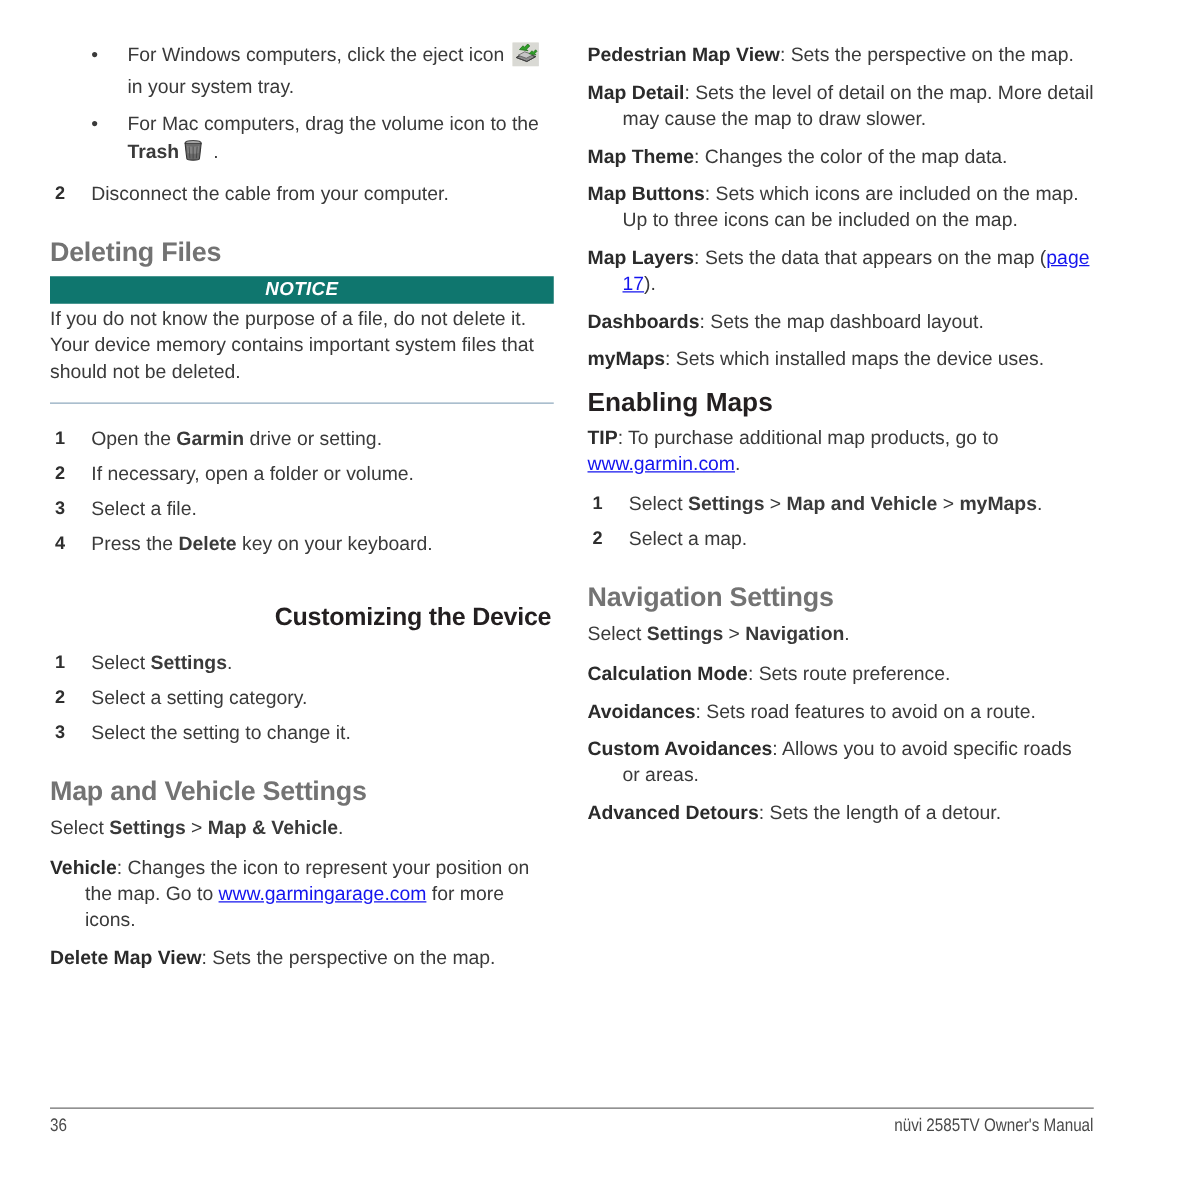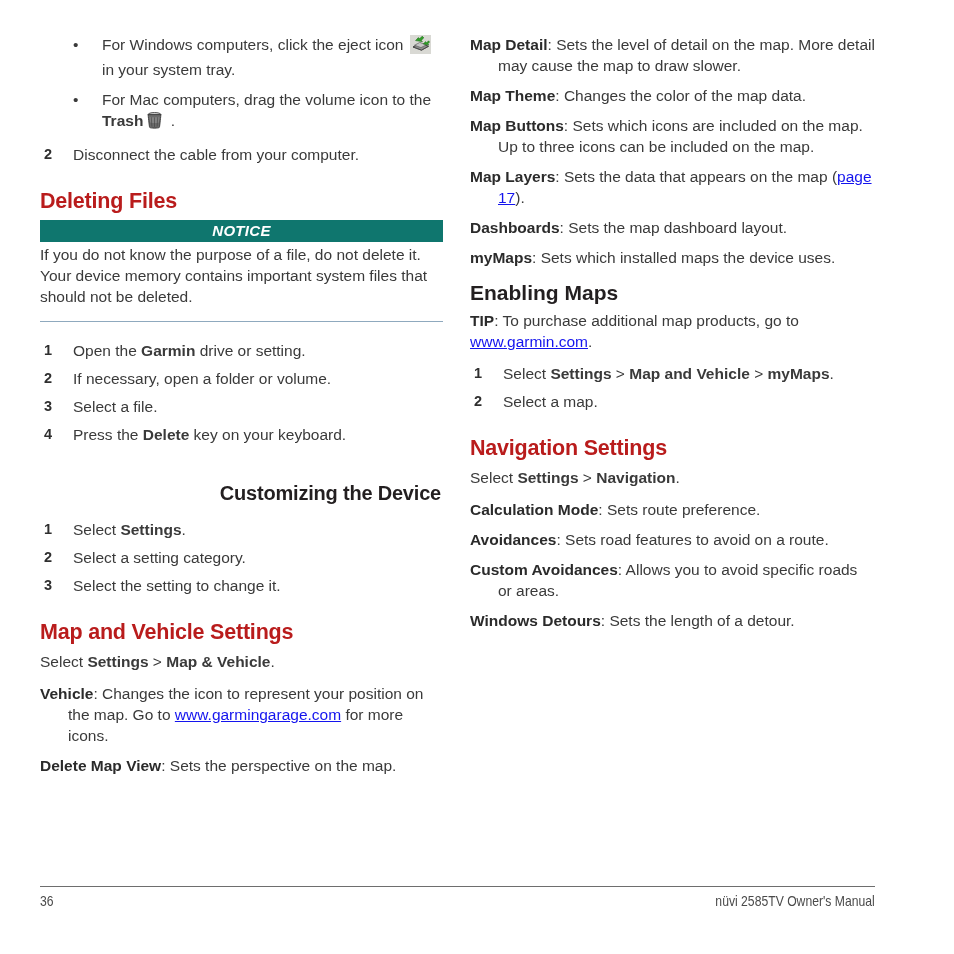--- a/index.html
+++ b/index.html
@@ -114,21 +114,21 @@
     font-weight: bold;
     color: #231f20;
     text-align: right;
     margin: 0 0 14px 0;
     padding-right: 4px;
     letter-spacing: -0.2px;
   }
   .h-section {
     font-size: 21.5px;
     font-weight: bold;
-    color: #b91c1c;
+    color: #737373;
     margin: 0 0 6px 0;
     letter-spacing: -0.2px;
   }
   .h-sub {
     font-size: 21px;
     font-weight: bold;
     color: #231f20;
     margin: 0 0 5px 0;
   }
 
@@ -313,20 +313,23 @@
 
       <p class="defitem">
         <b class="term">Delete Map View</b><span>: Sets the perspective on the map.</span>
       </p>
 
     </div>
 
     <div class="col col-right">
 
       <p class="defitem">
+        <b class="term">Pedestrian Map View</b><span>: Sets the perspective on the map.</span>
+      </p>
+      <p class="defitem">
         <b class="term">Map Detail</b><span>: Sets the level of detail on the map. More detail may cause the map to draw slower.</span>
       </p>
       <p class="defitem">
         <b class="term">Map Theme</b><span>: Changes the color of the map data.</span>
       </p>
       <p class="defitem">
         <b class="term">Map Buttons</b><span>: Sets which icons are included on the map. Up to three icons can be included on the map.</span>
       </p>
 
       <p class="defitem">
@@ -370,21 +373,21 @@
       <p class="defitem">
         <b class="term">Calculation Mode</b><span>: Sets route preference.</span>
       </p>
       <p class="defitem">
         <b class="term">Avoidances</b><span>: Sets road features to avoid on a route.</span>
       </p>
       <p class="defitem">
         <b class="term">Custom Avoidances</b><span>: Allows you to avoid specific roads or areas.</span>
       </p>
       <p class="defitem">
-        <b class="term">Windows Detours</b><span>: Sets the length of a detour.</span>
+        <b class="term">Advanced Detours</b><span>: Sets the length of a detour.</span>
       </p>
 
     </div>
   </div>
 
   <div class="footer">
     <div class="footer-text footer-page">36</div>
     <div class="footer-text footer-title">nüvi 2585TV Owner's Manual</div>
   </div>
 

